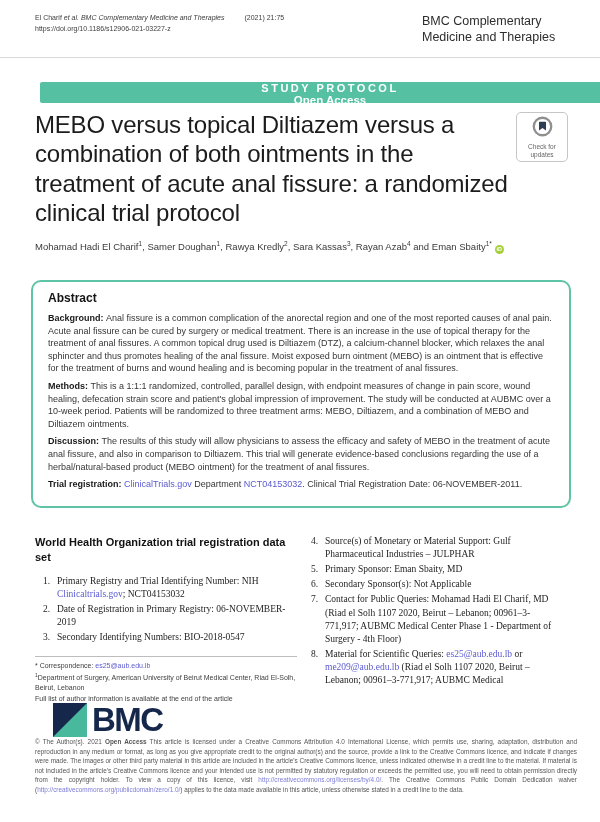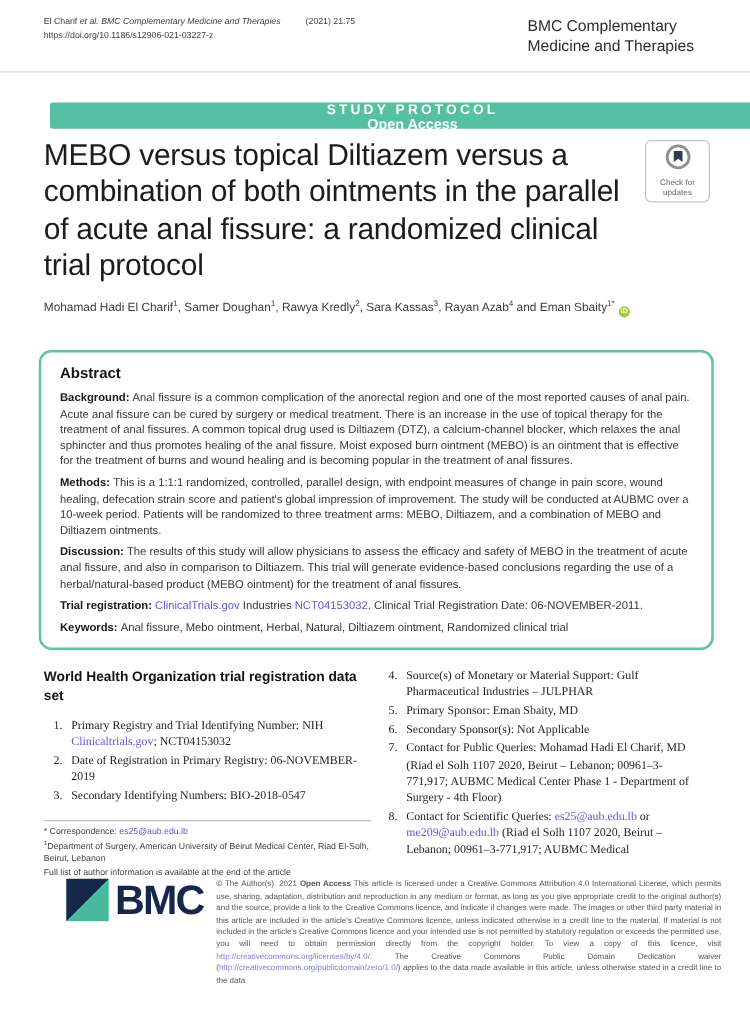--- a/index.html
+++ b/index.html
@@ -49,21 +49,21 @@
   .li-row { display:flex; font-family:"Liberation Serif", serif; font-size:9.5px; color:#1d1d1d; line-height:1.38; margin-bottom:2px; }
   .li-num { width:15px; text-align:right; margin-right:7px; flex:none; }
   .li-text { flex:1; }
 
   
   .footnote { position:absolute; top:656px; left:35px; width:262px; border-top:1px solid #bdbdbd; padding-top:4px;
               font-size:7px; color:#3e3e3e; line-height:1.5; }
   .footnote sup { font-size:5px; }
 
   
-  .footer { position:absolute; top:703px; left:35px; width:542px; display:flex; align-items:flex-start; }
+  .footer { position:absolute; top:703px; left:35px; width:542px; display:flex; align-items:flex-start;flex-direction:column; }
   .logo-wrap { display:flex; align-items:flex-start; margin-left:18px; width:120px; flex:none; }
   .logo-square { width:34px; height:34px; background:linear-gradient(135deg,#15284b 49.6%,#49b99d 50.4%); flex:none; }
   .logo-text { font-size:33px; font-weight:bold; color:#15284b; line-height:34px; letter-spacing:-1.5px; margin-left:5px; }
   .copyright { flex:1; font-size:6.4px; color:#555; line-height:1.5; text-align:justify; }
   .copyright .lnk2 { color:#7d7dd8; }
 </style>
 </head>
 <body>
 
 <div class="page">
@@ -75,41 +75,40 @@
     </div>
     <div class="journal-name">BMC Complementary Medicine and Therapies</div>
   </div>
   <div class="top-rule"></div>
 
   <div class="banner">
     <span class="banner-type">STUDY PROTOCOL</span>
     <span class="banner-access">Open Access</span>
   </div>
 
-  <h1 class="title">MEBO versus topical Diltiazem versus a combination of both ointments in the parallel of acute anal fissure: a randomized clinical trial protocol</h1>
+  <h1 class="title">MEBO versus topical Diltiazem versus a combination of both ointments in the treatment of acute anal fissure: a randomized clinical trial protocol</h1>
 
   <div class="badge">
     <span>
       <svg width="21" height="21" viewBox="0 0 24 24">
         <circle cx="12" cy="12" r="10" fill="none" stroke="#8f8f8f" stroke-width="2.6"></circle>
         <path d="M8.6 6.6 h6.8 a0.6 0.6 0 0 1 0.6 0.6 v9.4 l-4 -2.9 -4 2.9 v-9.4 a0.6 0.6 0 0 1 0.6 -0.6 z" fill="#2e3d52"></path>
       </svg>
     </span>
     <span class="badge-text"><span>Check for</span><br><span>updates</span></span>
   </div>
 
   <div class="authors"><span><span>Mohamad Hadi El Charif</span><sup>1</sup><span>, </span></span><span><span>Samer Doughan</span><sup>1</sup><span>, </span></span><span><span>Rawya Kredly</span><sup>2</sup><span>, </span></span><span><span>Sara Kassas</span><sup>3</sup><span>, </span></span><span><span>Rayan Azab</span><sup>4</sup><span> and </span></span><span><span>Eman Sbaity</span><sup>1*</sup></span><span class="orcid">iD</span></div>
 
   <div class="abstract">
     <div class="abstract-h">Abstract</div>
     <p class="abs-p"><b>Background: </b><span>Anal fissure is a common complication of the anorectal region and one of the most reported causes of anal pain. Acute anal fissure can be cured by surgery or medical treatment. There is an increase in the use of topical therapy for the treatment of anal fissures. A common topical drug used is Diltiazem (DTZ), a calcium-channel blocker, which relaxes the anal sphincter and thus promotes healing of the anal fissure. Moist exposed burn ointment (MEBO) is an ointment that is effective for the treatment of burns and wound healing and is becoming popular in the treatment of anal fissures.</span></p>
     <p class="abs-p"><b>Methods: </b><span>This is a 1:1:1 randomized, controlled, parallel design, with endpoint measures of change in pain score, wound healing, defecation strain score and patient's global impression of improvement. The study will be conducted at AUBMC over a 10-week period. Patients will be randomized to three treatment arms: MEBO, Diltiazem, and a combination of MEBO and Diltiazem ointments.</span></p>
     <p class="abs-p"><b>Discussion: </b><span>The results of this study will allow physicians to assess the efficacy and safety of MEBO in the treatment of acute anal fissure, and also in comparison to Diltiazem. This trial will generate evidence-based conclusions regarding the use of a herbal/natural-based product (MEBO ointment) for the treatment of anal fissures.</span></p>
-    <p class="abs-p"><b>Trial registration: </b><span class="lnk">ClinicalTrials.gov</span><span> Industries </span><span class="lnk">NCT04153032</span><span>. Clinical Trial Registration Date: 06-NOVEMBER-2011.</span></p>
-    <p class="abs-p kw"><b>Keywords: </b><span>Anal fissure, Mebo ointment, Herbal, Natural, Diltiazem ointment, Randomized clinical trial</span></p>
+    <p class="abs-p"><b>Trial registration: </b><span class="lnk">ClinicalTrials.gov</span><span> Department </span><span class="lnk">NCT04153032</span><span>. Clinical Trial Registration Date: 06-NOVEMBER-2011.</span></p>
   </div>
 
   <div class="columns">
     <div class="col">
       <div class="who-h">World Health Organization trial registration data set</div>
       <div class="li-row">
           <span class="li-num">1.</span>
           <span class="li-text"><span>Primary Registry and Trial Identifying Number: NIH </span><span class="lnk">Clinicaltrials.gov</span><span>; NCT04153032</span></span>
         </div>
       <div class="li-row">
@@ -133,21 +132,21 @@
       <div class="li-row">
           <span class="li-num">6.</span>
           <span class="li-text"><span>Secondary Sponsor(s): Not Applicable</span></span>
         </div>
       <div class="li-row">
           <span class="li-num">7.</span>
           <span class="li-text"><span>Contact for Public Queries: Mohamad Hadi El Charif, MD (Riad el Solh 1107 2020, Beirut – Lebanon; 00961–3-771,917; AUBMC Medical Center Phase 1 - Department of Surgery - 4th Floor)</span></span>
         </div>
       <div class="li-row">
           <span class="li-num">8.</span>
-          <span class="li-text"><span>Contact for Scientific Queries: </span><span class="lnk">es25@aub.edu.lb</span><span> or </span><span class="lnk">me209@aub.edu.lb</span><span> (Riad el Solh 1107 2020, Beirut – Lebanon; 00961–3-771,917; AUBMC Medical</span></span>
+          <span class="li-text"><span>Material for Scientific Queries: </span><span class="lnk">es25@aub.edu.lb</span><span> or </span><span class="lnk">me209@aub.edu.lb</span><span> (Riad el Solh 1107 2020, Beirut – Lebanon; 00961–3-771,917; AUBMC Medical</span></span>
         </div>
     </div>
   </div>
 
   <div class="footnote">
     <div><span>* Correspondence: </span><span class="lnk">es25@aub.edu.lb</span></div>
     <div><sup>1</sup><span>Department of Surgery, American University of Beirut Medical Center, Riad El-Solh, Beirut, Lebanon</span></div>
     <div>Full list of author information is available at the end of the article</div>
   </div>
 

